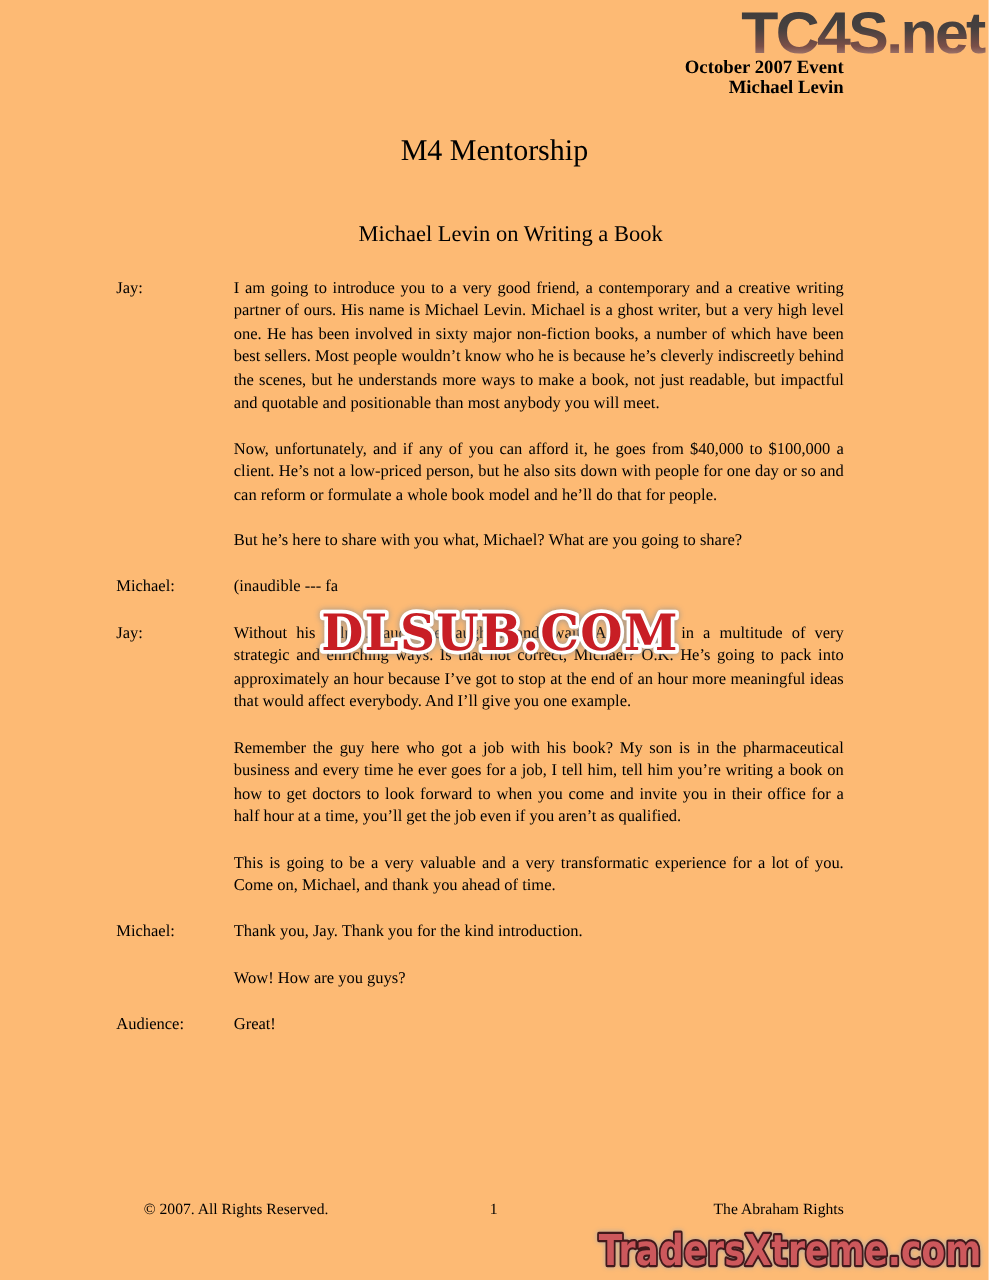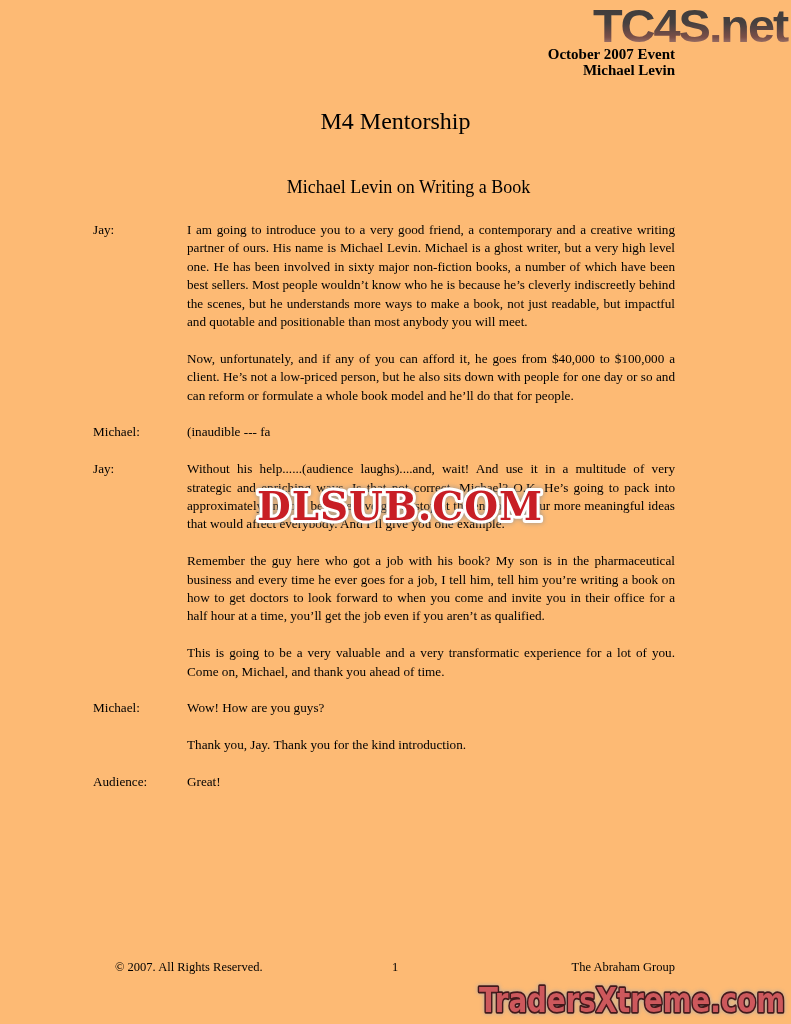--- a/index.html
+++ b/index.html
@@ -95,20 +95,21 @@
   <h1 class="title">M4 Mentorship</h1>
   <h2 class="subtitle">Michael Levin on Writing a Book</h2>
 
   <div class="transcript">
 
     <div class="entry">
       <div class="speaker">Jay:</div>
       <div class="paras">
         <p>I am going to introduce you to a very good friend, a contemporary and a creative writing partner of ours.  His name is Michael Levin.  Michael is a ghost writer, but a very high level one.  He has been involved in sixty major non-fiction books, a number of which have been best sellers.  Most people wouldn’t know who he is because he’s cleverly indiscreetly behind the scenes, but he understands more ways to make a book, not just readable, but impactful and quotable and positionable than most anybody you will meet.</p>
         <p>Now, unfortunately, and if any of you can afford it, he goes from $40,000 to $100,000 a client.  He’s not a low-priced person, but he also sits down with people for one day or so and can reform or formulate a whole book model and he’ll do that for people.</p>
+        <p>But he’s here to share with you what, Michael?  What are you going to share?</p>
       </div>
     </div>
 
     <div class="entry">
       <div class="speaker">Michael:</div>
       <div class="paras">
         <p>(inaudible --- fa</p>
       </div>
     </div>
 
@@ -117,41 +118,41 @@
       <div class="paras">
         <p>Without his help......(audience laughs)....and, wait!  And use it in a multitude of very strategic and enriching ways.  Is that not correct, Michael?  O.K.  He’s going to pack into approximately an hour because I’ve got to stop at the end of an hour more meaningful ideas that would affect everybody.  And I’ll give you one example.</p>
         <p>Remember the guy here who got a job with his book?  My son is in the pharmaceutical business and every time he ever goes for a job, I tell him, tell him you’re writing a book on how to get doctors to look forward to when you come and invite you in their office for a half hour at a time, you’ll get the job even if you aren’t as qualified.</p>
         <p>This is going to be a very valuable and a very transformatic experience for a lot of you.  Come on, Michael, and thank you ahead of time.</p>
       </div>
     </div>
 
     <div class="entry">
       <div class="speaker">Michael:</div>
       <div class="paras">
+        <p>Thank you, Jay.  Thank you for the kind introduction.</p>
         <p>Wow!  How are you guys?</p>
-        <p>Thank you, Jay.  Thank you for the kind introduction.</p>
       </div>
     </div>
 
     <div class="entry">
       <div class="speaker">Audience:</div>
       <div class="paras">
         <p>Great!</p>
       </div>
     </div>
 
   </div>
 
   <svg class="wm-dlsub" width="304" height="62" viewBox="0 0 304 62">
     <text x="152" y="44" text-anchor="middle" fill="#c81e25" stroke="#ffffff" stroke-width="6" textLength="286" lengthAdjust="spacingAndGlyphs">DLSUB.COM</text>
   </svg>
 
   <div class="footer">
     <span class="left">© 2007. All Rights Reserved.</span>
     <span class="center">1</span>
-    <span class="right">The Abraham Group</span>
+    <span class="right">The Abraham Rights</span>
   </div>
 
   <svg class="wm-traders" width="318" height="46" viewBox="0 0 318 46">
     <text x="159" y="34" text-anchor="middle" fill="#cd585c" stroke="#42191b" stroke-width="3.5" textLength="306" lengthAdjust="spacingAndGlyphs">TradersXtreme.com</text>
   </svg>
 
 </div>
 
 </body></html>

